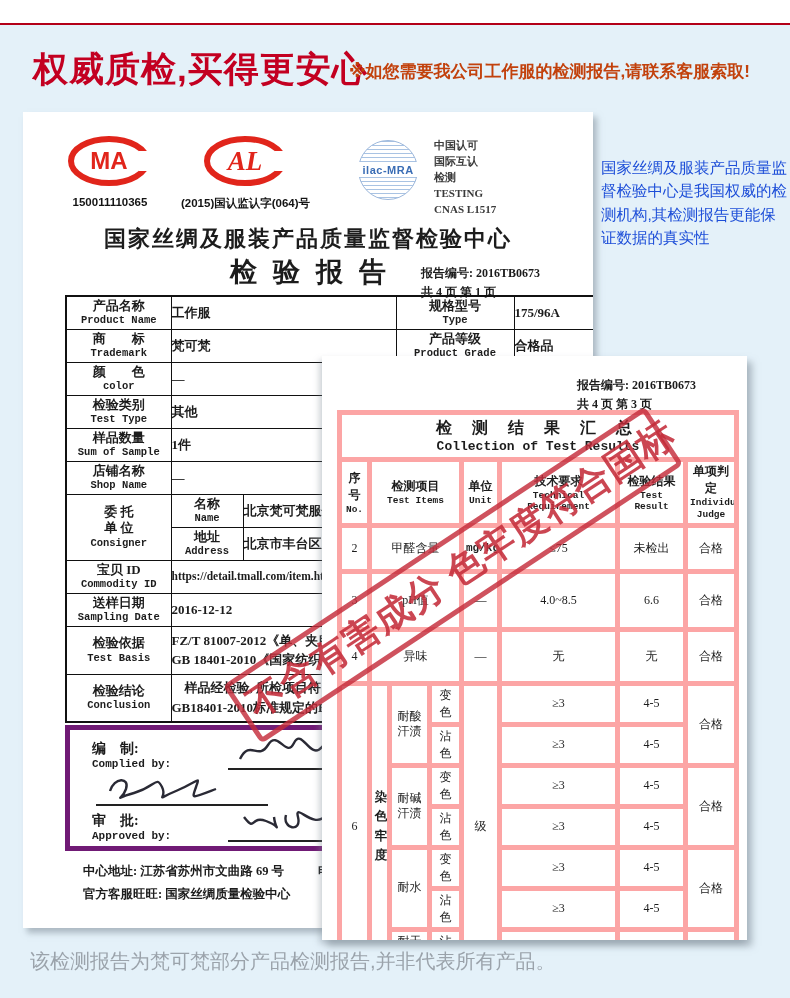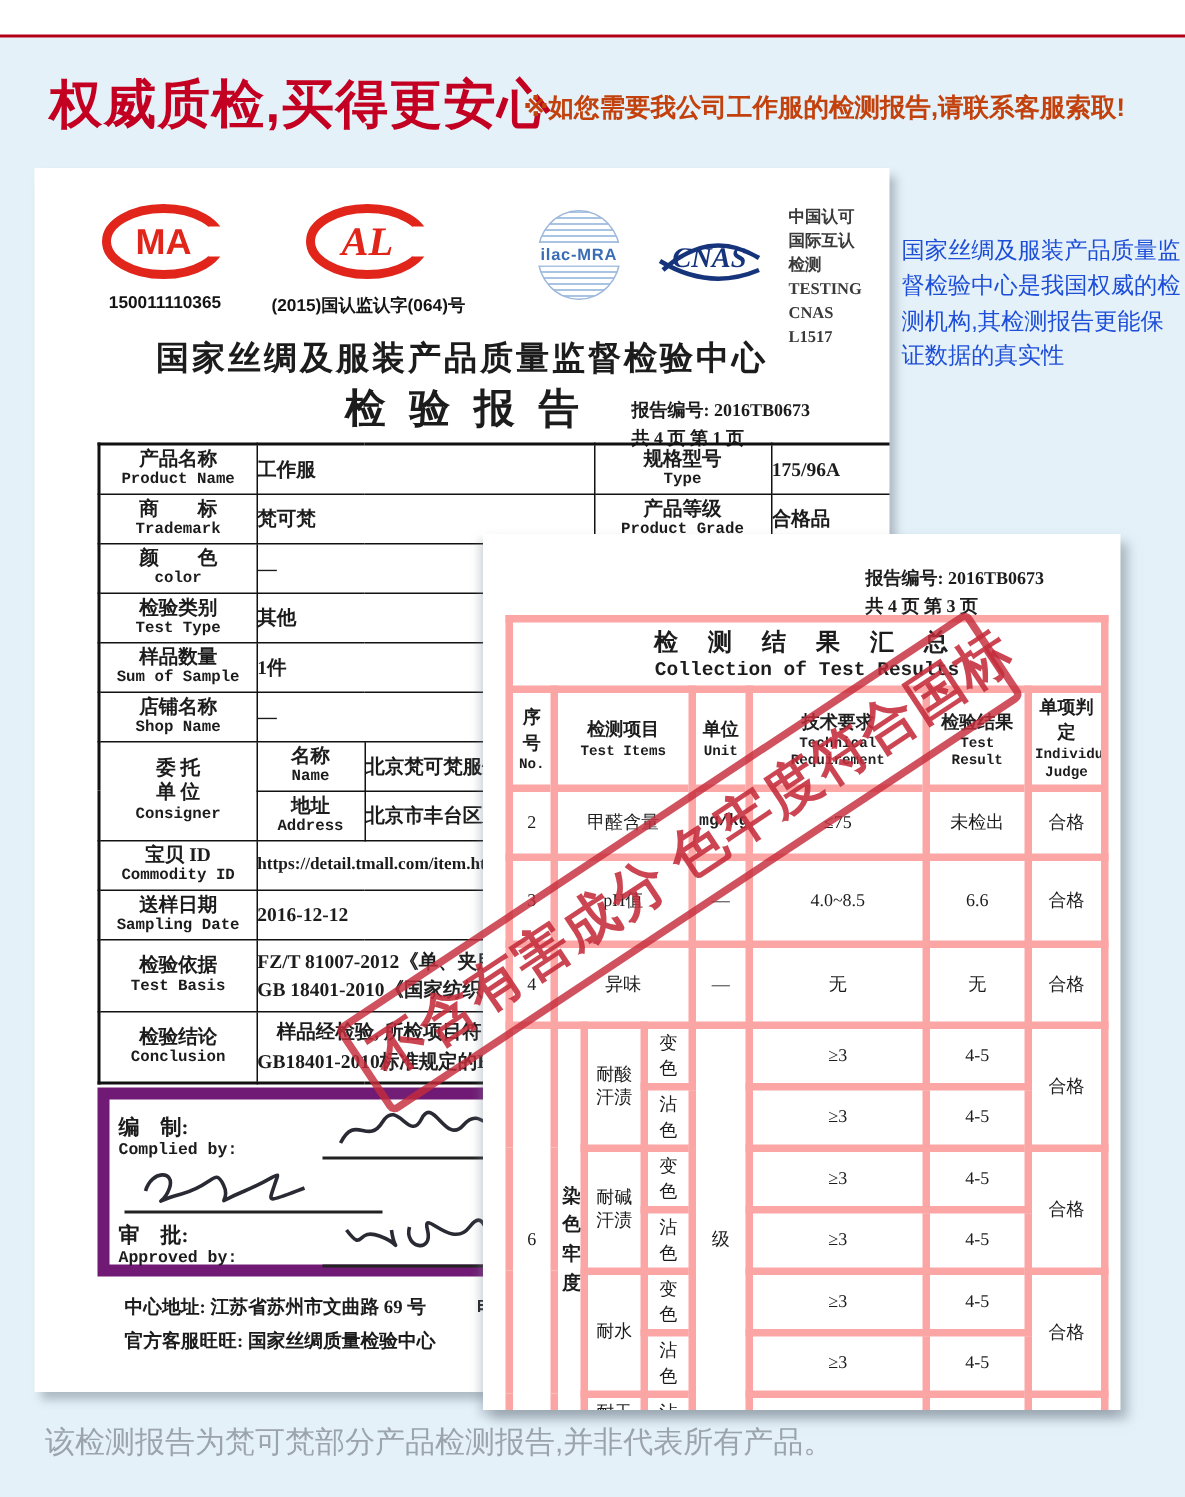--- a/index.html
+++ b/index.html
@@ -62,22 +62,22 @@
   
   .t1{position:absolute;left:42px;top:183px;border-collapse:collapse;table-layout:fixed;width:500px;border:2px solid #111;}
   .t1 td{border:1px solid #111;padding:1px 5px;vertical-align:middle;overflow:hidden;}
   .t1 tr{height:33px;}
   .t1 tr.tall{height:48px;}
   .t1 .lbl{text-align:center;font-weight:bold;font-size:13px;white-space:pre-line;line-height:1.25;}
   .t1 .en{font-family:"Liberation Mono","DejaVu Sans Mono",monospace;font-size:10.5px;font-weight:bold;white-space:nowrap;}
   .t1 .val{font-weight:bold;font-size:13px;padding-left:0;white-space:pre-line;line-height:1.5;}
   .t1 .val.small{font-size:11.5px;}
   
-  .sig-box{position:absolute;left:42px;top:613px;width:496px;height:126px;border:8px solid #701a75;background:#fff;
-    display:flex;flex-direction:column;justify-content:space-around;padding:4px 0 4px 6px;box-sizing:border-box;}
+  .sig-box{position:absolute;left:42px;top:613px;width:496px;height:126px;border:5px solid #701a75;background:#fff;
+    display:flex;flex-direction:column;justify-content:space-around;padding:4px 0 4px 22px;box-sizing:border-box;}
   .sig-row{display:flex;align-items:flex-end;height:38px;}
   .sig-label{width:132px;}
   .sig-label .cn{font-size:14px;font-weight:bold;white-space:pre;}
   .sig-label .en{font-family:"Liberation Mono","DejaVu Sans Mono",monospace;font-size:11px;font-weight:bold;}
   .sig-line{width:172px;height:34px;border-bottom:2px solid #222;position:relative;margin-left:4px;}
   .sig-line svg{position:absolute;left:8px;bottom:1px;}
   
   .p1-footer{position:absolute;left:60px;top:748px;font-size:12.5px;font-weight:bold;line-height:1.8;}
   .p1-footer .line1{display:flex;gap:34px;white-space:nowrap;}
   
@@ -131,27 +131,20 @@
         <svg width="86" height="54" viewBox="0 0 86 54">
           <ellipse cx="42" cy="25" rx="38" ry="22" fill="none" stroke="#e1251b" stroke-width="6"></ellipse>
           <rect x="72" y="15" width="14" height="20" fill="#ffffff"></rect>
           <text x="42" y="34" text-anchor="middle" font-family="Liberation Serif,serif" font-size="27" font-weight="bold" font-style="italic" fill="#e1251b">AL</text>
         </svg>
       </span>
       <span class="logo-caption">(2015)国认监认字(064)号</span>
     </div>
     <div class="ilac">
       <div class="ilac-band">ilac-MRA</div>
-    </div>
-    <div class="cnas">
-      <svg width="74" height="44" viewBox="0 0 74 44">
-        <path d="M6 30 Q 37 2 70 22" fill="none" stroke="#16347c" stroke-width="3"></path>
-        <path d="M4 24 Q 37 44 70 30" fill="none" stroke="#16347c" stroke-width="3"></path>
-        <text x="37" y="28" text-anchor="middle" font-family="Liberation Serif,serif" font-size="19" font-weight="bold" font-style="italic" fill="#16347c">CNAS</text>
-      </svg>
     </div>
     <div class="acc-text">中国认可
 国际互认
 检测
 TESTING
 CNAS L1517</div>
   </div>
 
   <div class="org-title">国家丝绸及服装产品质量监督检验中心</div>
   <div class="doc-title">检验报告</div>

